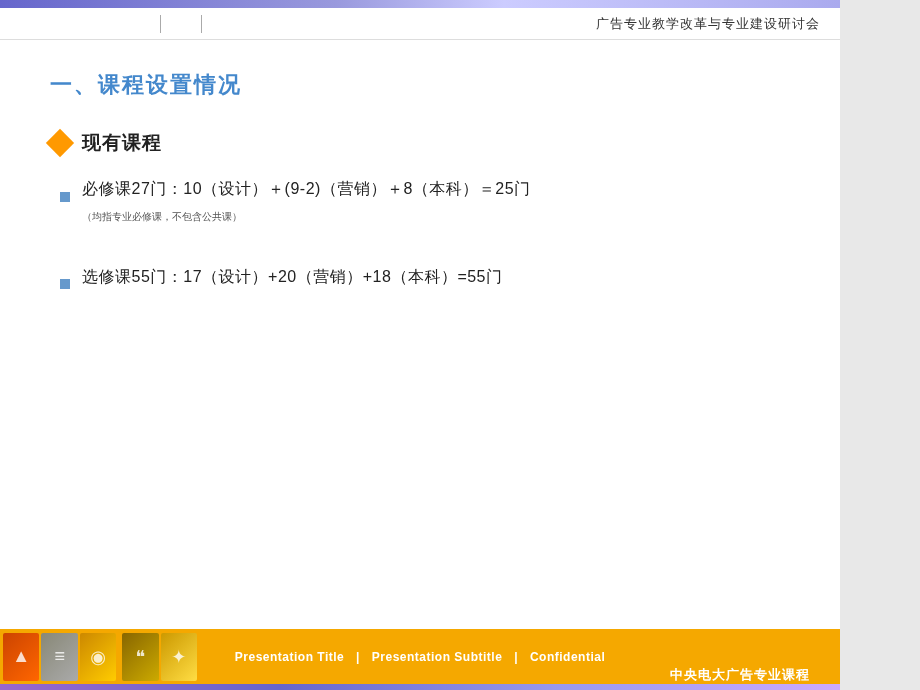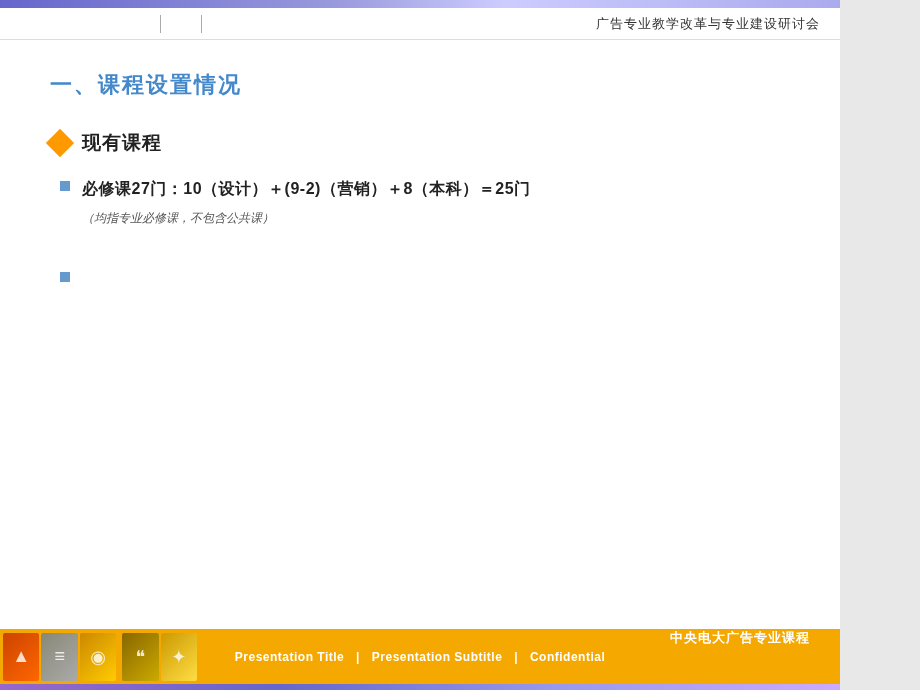--- a/index.html
+++ b/index.html
@@ -105,48 +105,46 @@
       letter-spacing: 1px;
     }
 
     
     .list-section {
       margin-left: 10px;
     }
 
     .list-item {
       display: flex;
-      align-items: flex-start;
+      align-items: flex-end;
       margin-bottom: 8px;
-      font-weight: bold;
     }
 
     .square-bullet {
       width: 10px;
       height: 10px;
       background: #6699cc;
       margin-right: 12px;
       margin-top: 5px;
       flex-shrink: 0;
     }
 
     .list-text {
       font-size: 16px;
       color: #222;
       line-height: 1.6;
       letter-spacing: 0.5px;
     }
 
     .sub-text {
-      font-size: 12px;
+      font-size: 10px;
       color: #555;
       margin-left: 22px;
       margin-bottom: 20px;
       margin-top: 2px;
-      font-style: italic;
     }
 
     
     .footer {
       height: 55px;
       background: linear-gradient(to bottom, #f5a800, #f5a800);
       display: flex;
       align-items: stretch;
       position: relative;
     }
@@ -228,21 +226,21 @@
     }
 
     .footer-text span {
       margin: 0 4px;
     }
 
     .footer-right {
       width: 200px;
       background: #f5a800;
       display: flex;
-      align-items: flex-start;
+      align-items: flex-end;
       justify-content: center;
     }
 
     .footer-right-text {
       font-size: 13px;
       color: white;
       font-weight: bold;
       letter-spacing: 1px;
     }
 
@@ -286,20 +284,21 @@
       <div class="list-item">
         <div class="square-bullet"></div>
         <span class="list-text">必修课27门：10（设计）＋(9-2)（营销）＋8（本科）＝25门</span>
       </div>
       <div class="sub-text">（均指专业必修课，不包含公共课）</div>
 
       <div class="item-gap"></div>
 
       <div class="list-item">
         <div class="square-bullet"></div>
+        <span class="list-text">选修课55门：17（设计）+20（营销）+18（本科）=55门</span>
       </div>
 
     </div>
 
   </div>
 
   <div class="footer">
 
     <div class="footer-images">
       <div class="footer-img-box">

